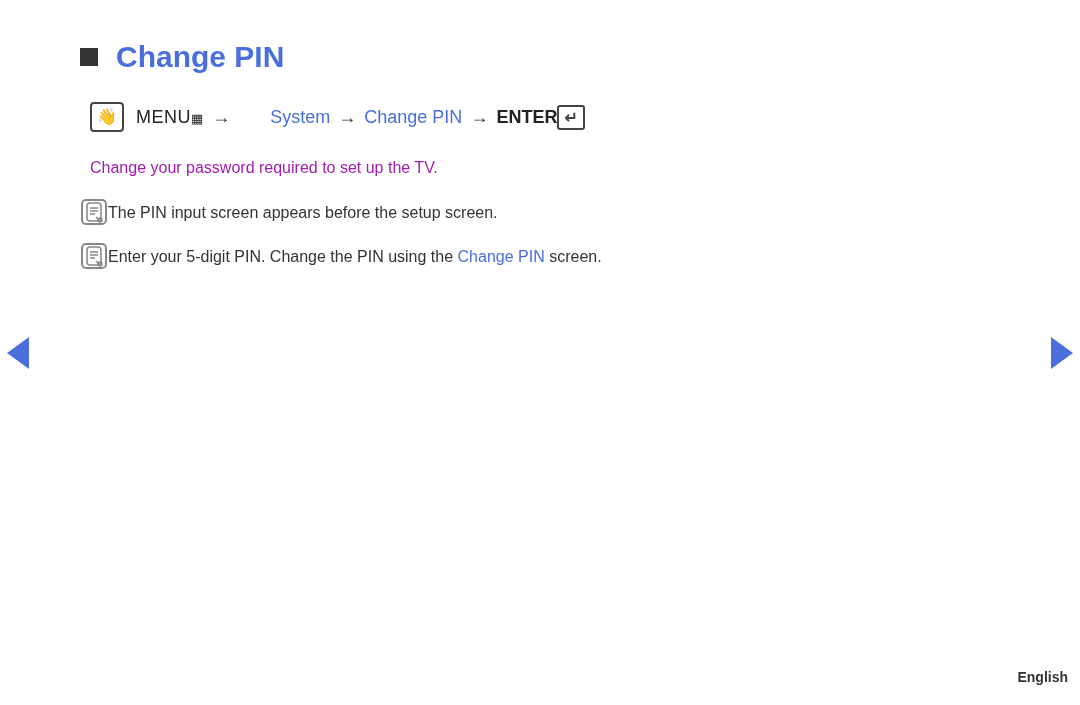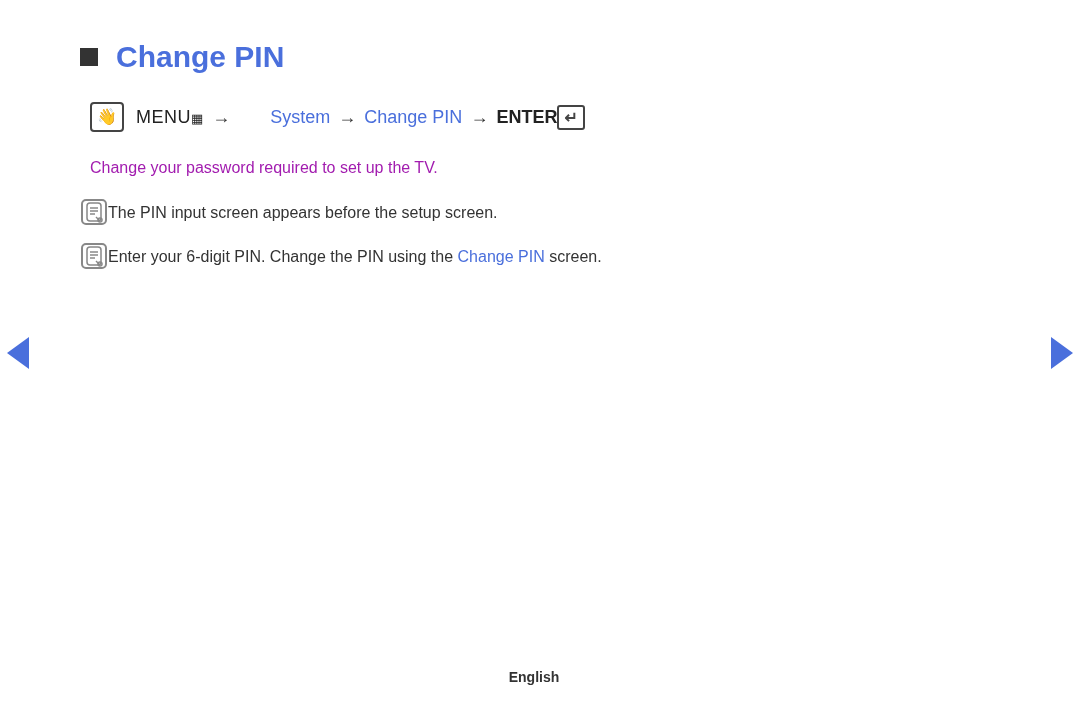--- a/index.html
+++ b/index.html
@@ -190,21 +190,21 @@
       border-top: 16px solid transparent;
       border-bottom: 16px solid transparent;
       border-left: 22px solid #4a6fdc;
     }
 
     .footer {
       position: absolute;
       bottom: 20px;
       left: 0;
       right: 12px;
-      text-align: center;
+      text-align: right;
       font-size: 14px;
       font-weight: bold;
       color: #333;
     }
   </style>
 </head>
 <body>
 
 <div class="main-content">
 
@@ -251,21 +251,21 @@
         <rect x="2" y="2" width="24" height="24" rx="4" ry="4" fill="none" stroke="#888" stroke-width="2"></rect>
         <path d="M7 8 Q7 5 10 5 L18 5 Q21 5 21 8 L21 20 Q21 23 18 23 L10 23 Q7 23 7 20 Z" fill="none" stroke="#888" stroke-width="1.5"></path>
         <line x1="10" y1="10" x2="18" y2="10" stroke="#888" stroke-width="1.5"></line>
         <line x1="10" y1="13" x2="18" y2="13" stroke="#888" stroke-width="1.5"></line>
         <line x1="10" y1="16" x2="15" y2="16" stroke="#888" stroke-width="1.5"></line>
         <path d="M16 19 L20 23" stroke="#888" stroke-width="1.5"></path>
         <circle cx="20" cy="22" r="2" fill="none" stroke="#888" stroke-width="1.5"></circle>
       </svg>
     </div>
     <p class="note-text">
-      <span>Enter your 6-digit PIN. Change the PIN using the </span><span class="link">Change PIN</span><span> screen.</span>
+      <span>Enter your 5-digit PIN. Change the PIN using the </span><span class="link">Change PIN</span><span> screen.</span>
     </p>
   </div>
 </div>
 
 <div class="left-arrow">
   <div class="arrow-triangle-left"></div>
 </div>
 
 <div class="right-arrow">
   <div class="arrow-triangle-right"></div>

